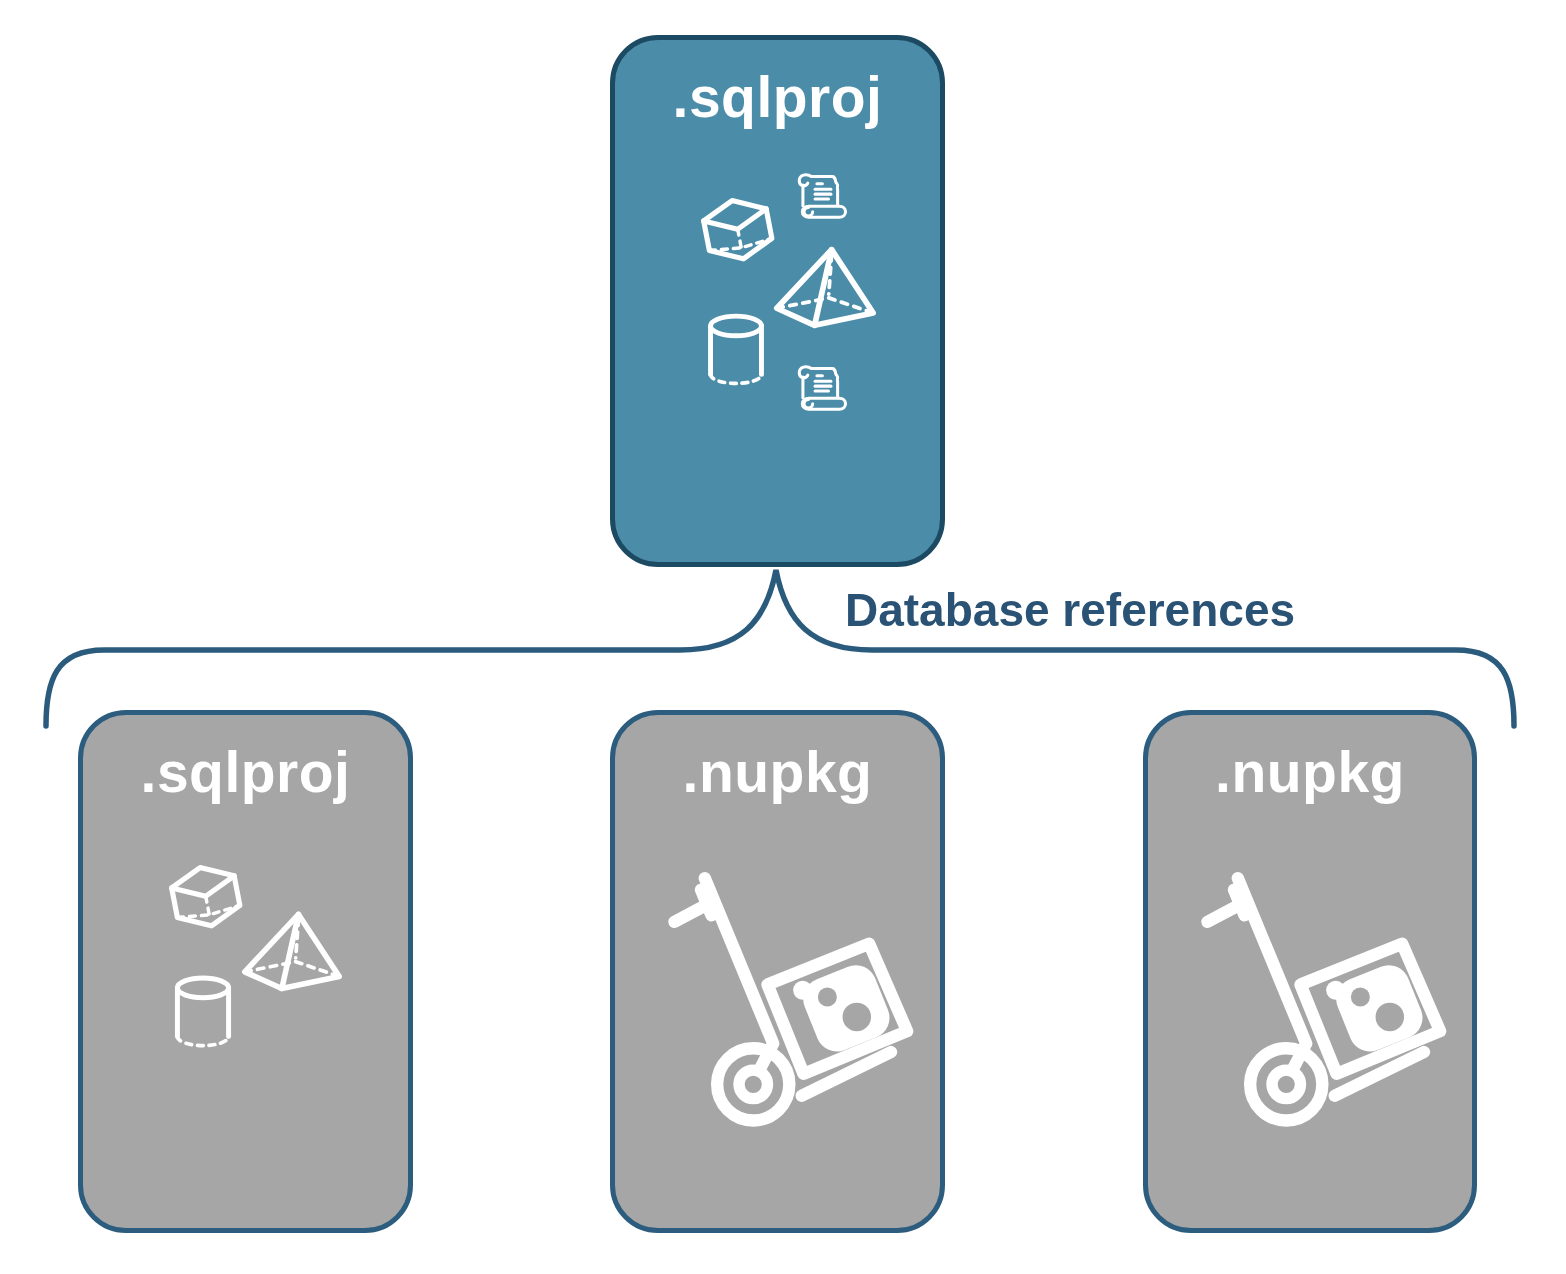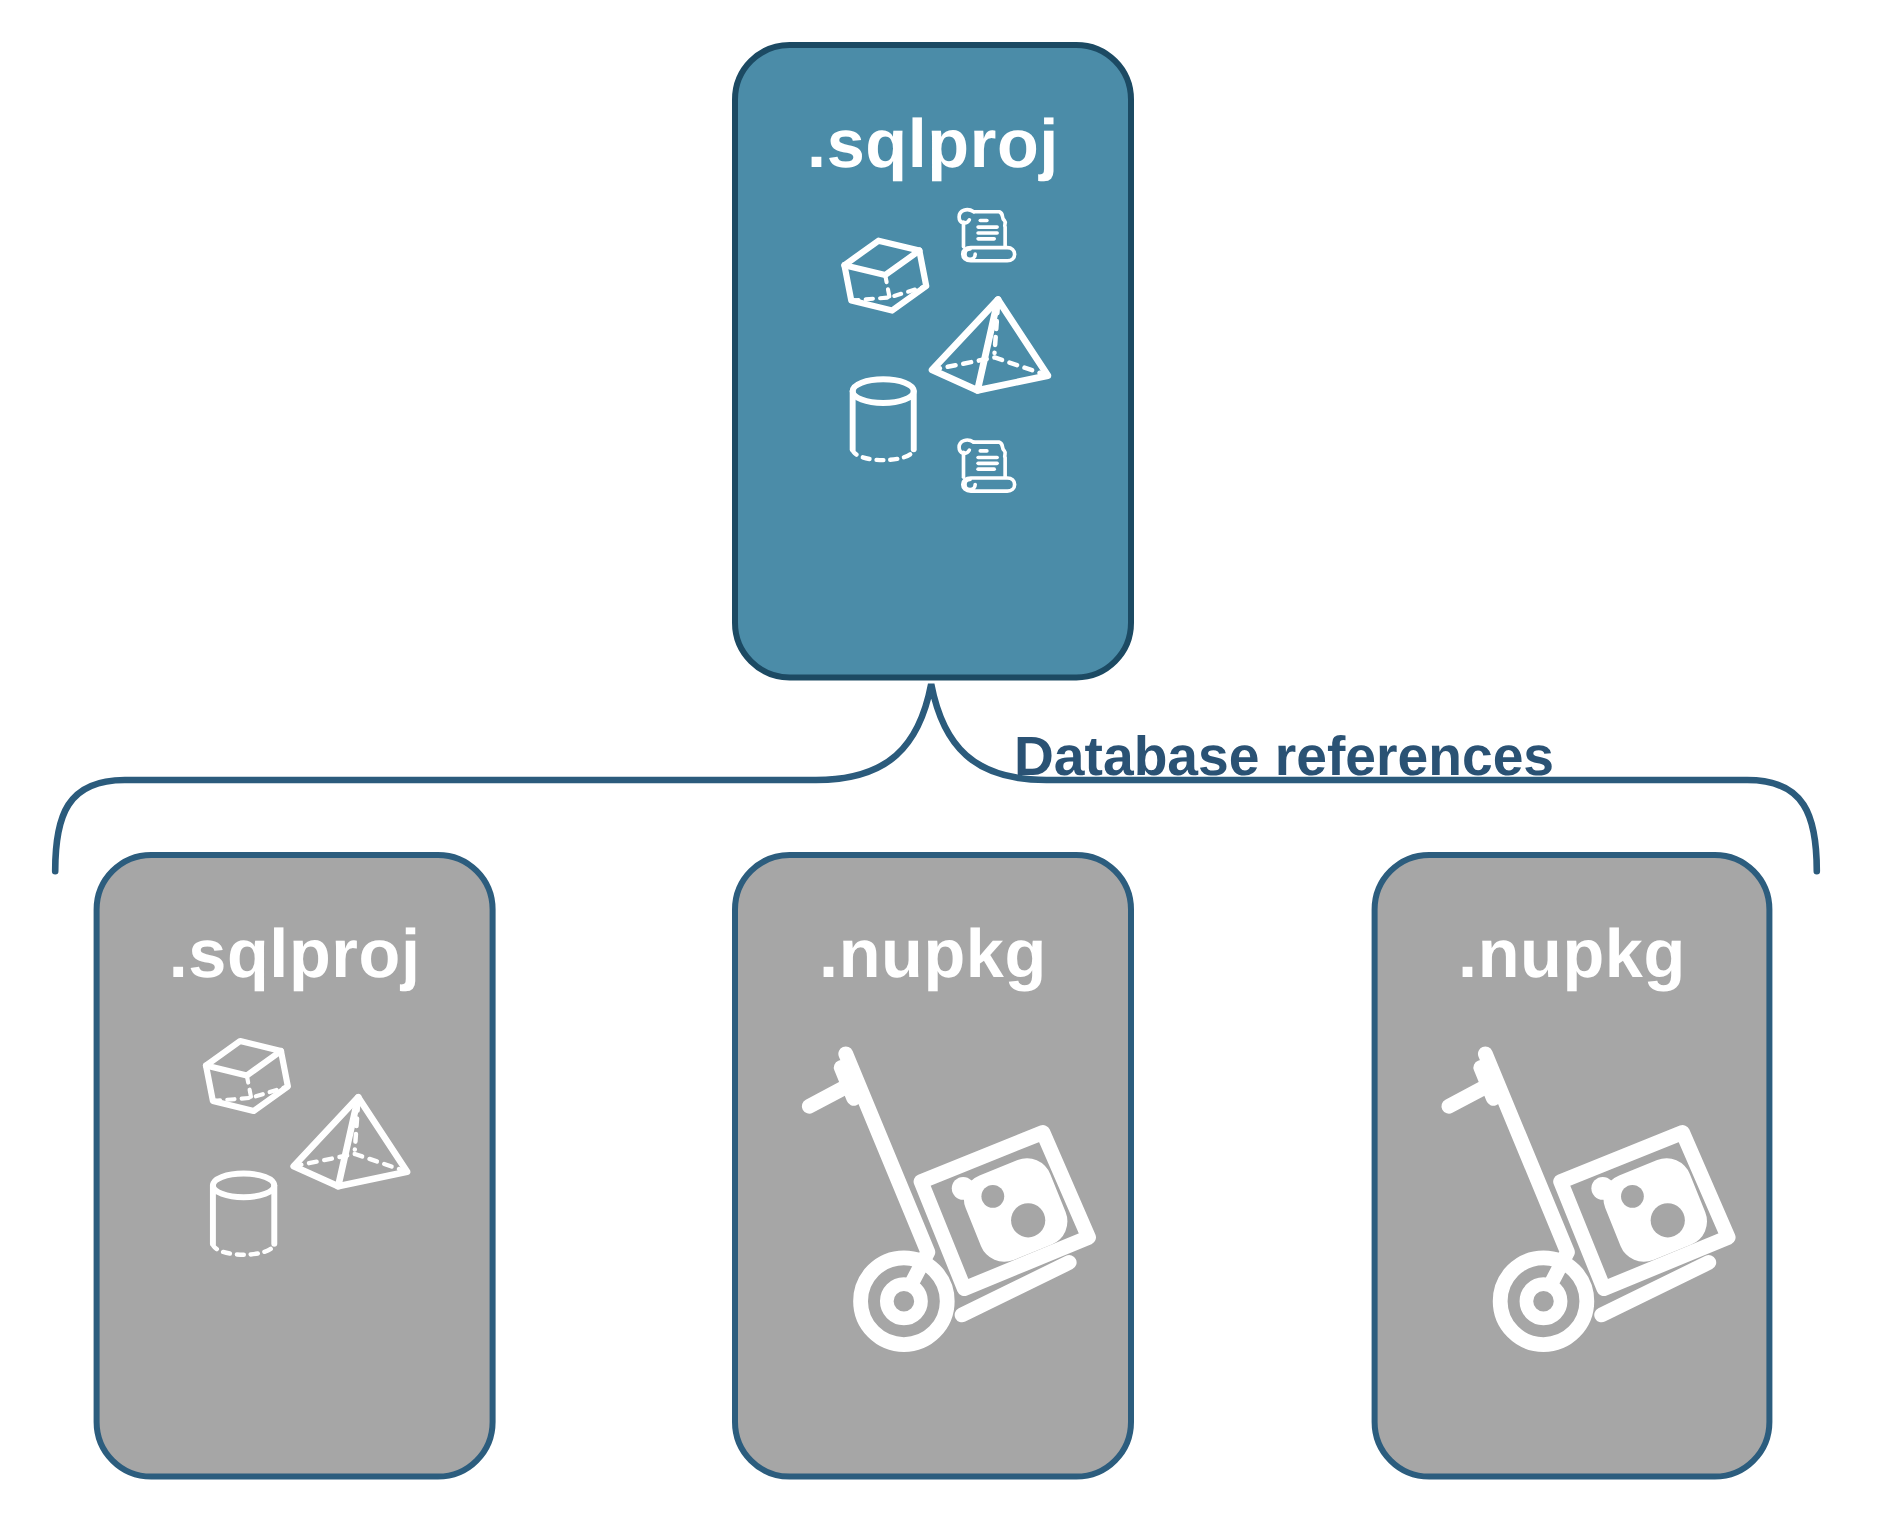--- a/index.html
+++ b/index.html
@@ -32,21 +32,21 @@
   }
   .node-child {
     top: 710px; height: 523px;
     background: var(--gray-fill);
     border: 5px solid var(--gray-border);
   }
   .node-child-0 { left: 78px; }
   .node-child-1 { left: 610px; }
   .node-child-2 { left: 1143px; width: 334px; }
   .node-title {
-    margin-top: 47px;
+    margin-top: 24px;
     text-align: center;
     font-size: 57px;
     font-weight: bold;
     letter-spacing: 0.5px;
     color: var(--node-title);
   }
   .icon {
     position: absolute;
     color: var(--icon-color);
     display: block;
@@ -62,21 +62,20 @@
     stroke-width: 5.5;
     stroke-linecap: round;
   }
   .edge-label {
     position: absolute;
     left: 845px; top: 583px;
     font-size: 46px;
     font-weight: bold;
     color: var(--label-color);
     white-space: nowrap;
-    margin-top: 20px;
   }
   .hole { fill: var(--gray-fill); }
 </style>
 </head>
 <body>
 
 <svg width="0" height="0" style="position:absolute" aria-hidden="true">
   <defs>
     <symbol id="icon-cube" viewBox="0 0 100 100">
       <g fill="none" stroke="currentColor" stroke-linecap="round" stroke-linejoin="round" transform="rotate(-11 50 50)">

